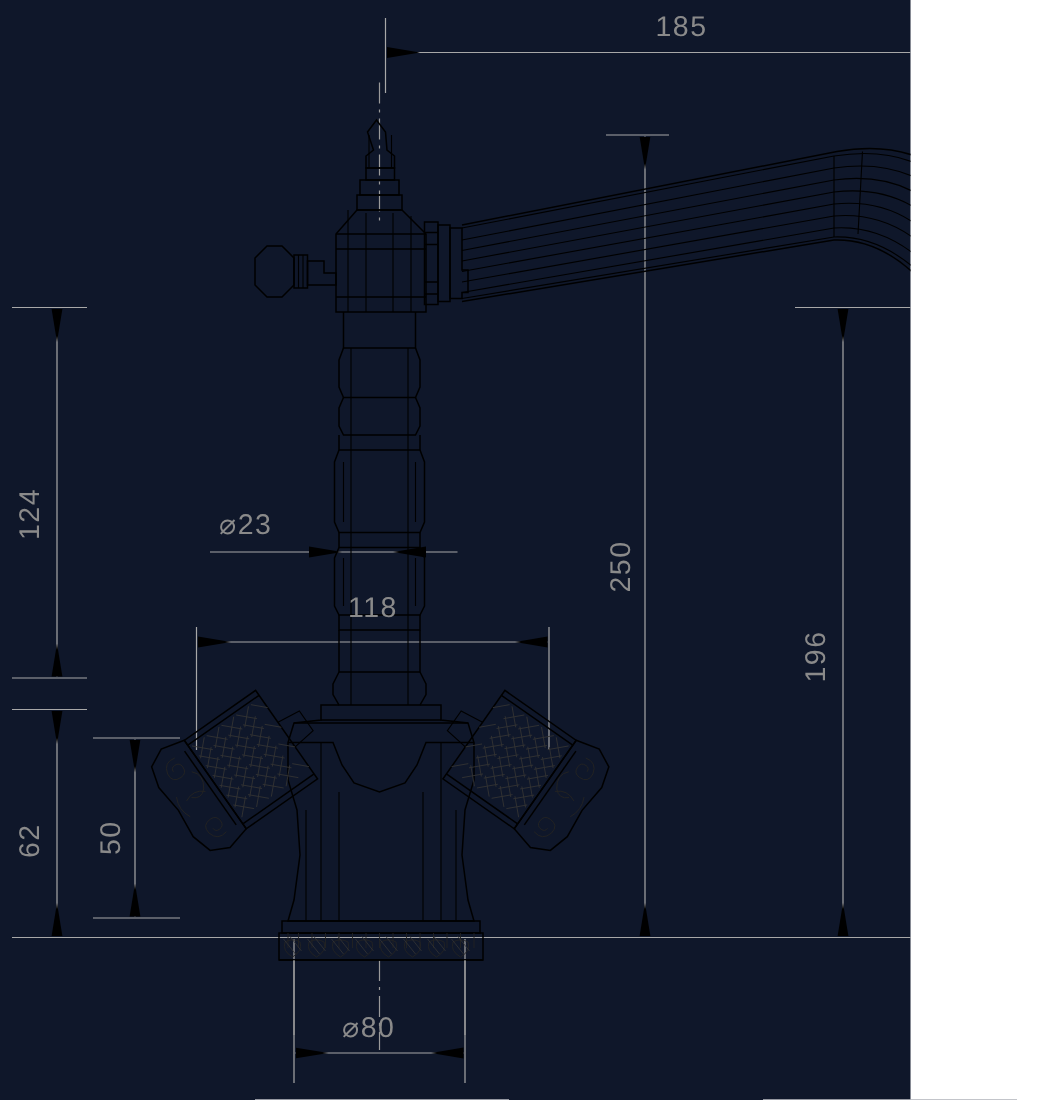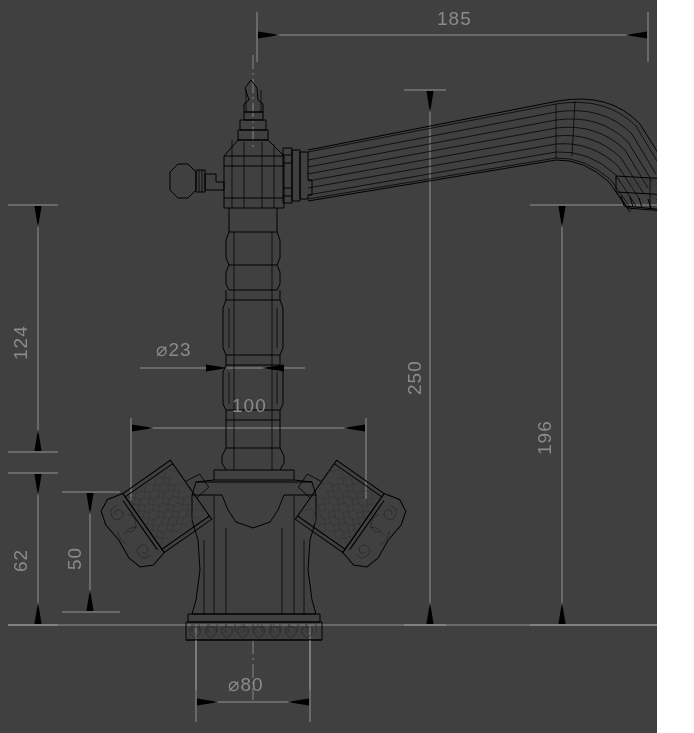--- a/index.html
+++ b/index.html
@@ -1,20 +1,20 @@
 <!DOCTYPE html>
 <html><head>
 <meta charset="utf-8">
 <style>
   html,body{margin:0;padding:0;background:#ffffff;}
   body{font-family:"Liberation Sans",sans-serif;}
   #sheet{
     position:relative;
-    width:657px;height:733px;
-    background:#404040;
+    width:607px;height:733px;
+    background:#0f172a;
     overflow:hidden;
   }
   #sheet svg{position:absolute;top:0;left:0;}
   .dimtxt{
     position:absolute;
     font-family:"Liberation Sans",sans-serif;
     font-size:19px;
     color:#8a8a8a;
     letter-spacing:1px;
     white-space:nowrap;
@@ -294,19 +294,19 @@
   <div class="dimtxt rot90" style="left:10px;top:360px;">124</div>
 
   <div class="dimtxt rot90" style="left:10px;top:572px;">62</div>
 
   <div class="dimtxt rot90" style="left:64px;top:570px;">50</div>
 
   <div class="dimtxt rot90" style="left:404px;top:395px;">250</div>
 
   <div class="dimtxt rot90" style="left:534px;top:455px;">196</div>
 
-  <div class="dimtxt" style="left:156px;top:338px;">⌀23</div>
-
-  <div class="dimtxt" style="left:232px;top:395px;">100</div>
+  <div class="dimtxt" style="left:146px;top:338px;">⌀23</div>
+
+  <div class="dimtxt" style="left:232px;top:395px;">118</div>
 
   <div class="dimtxt" style="left:228px;top:673px;">⌀80</div>
 
 </div>
 
 </body></html>

